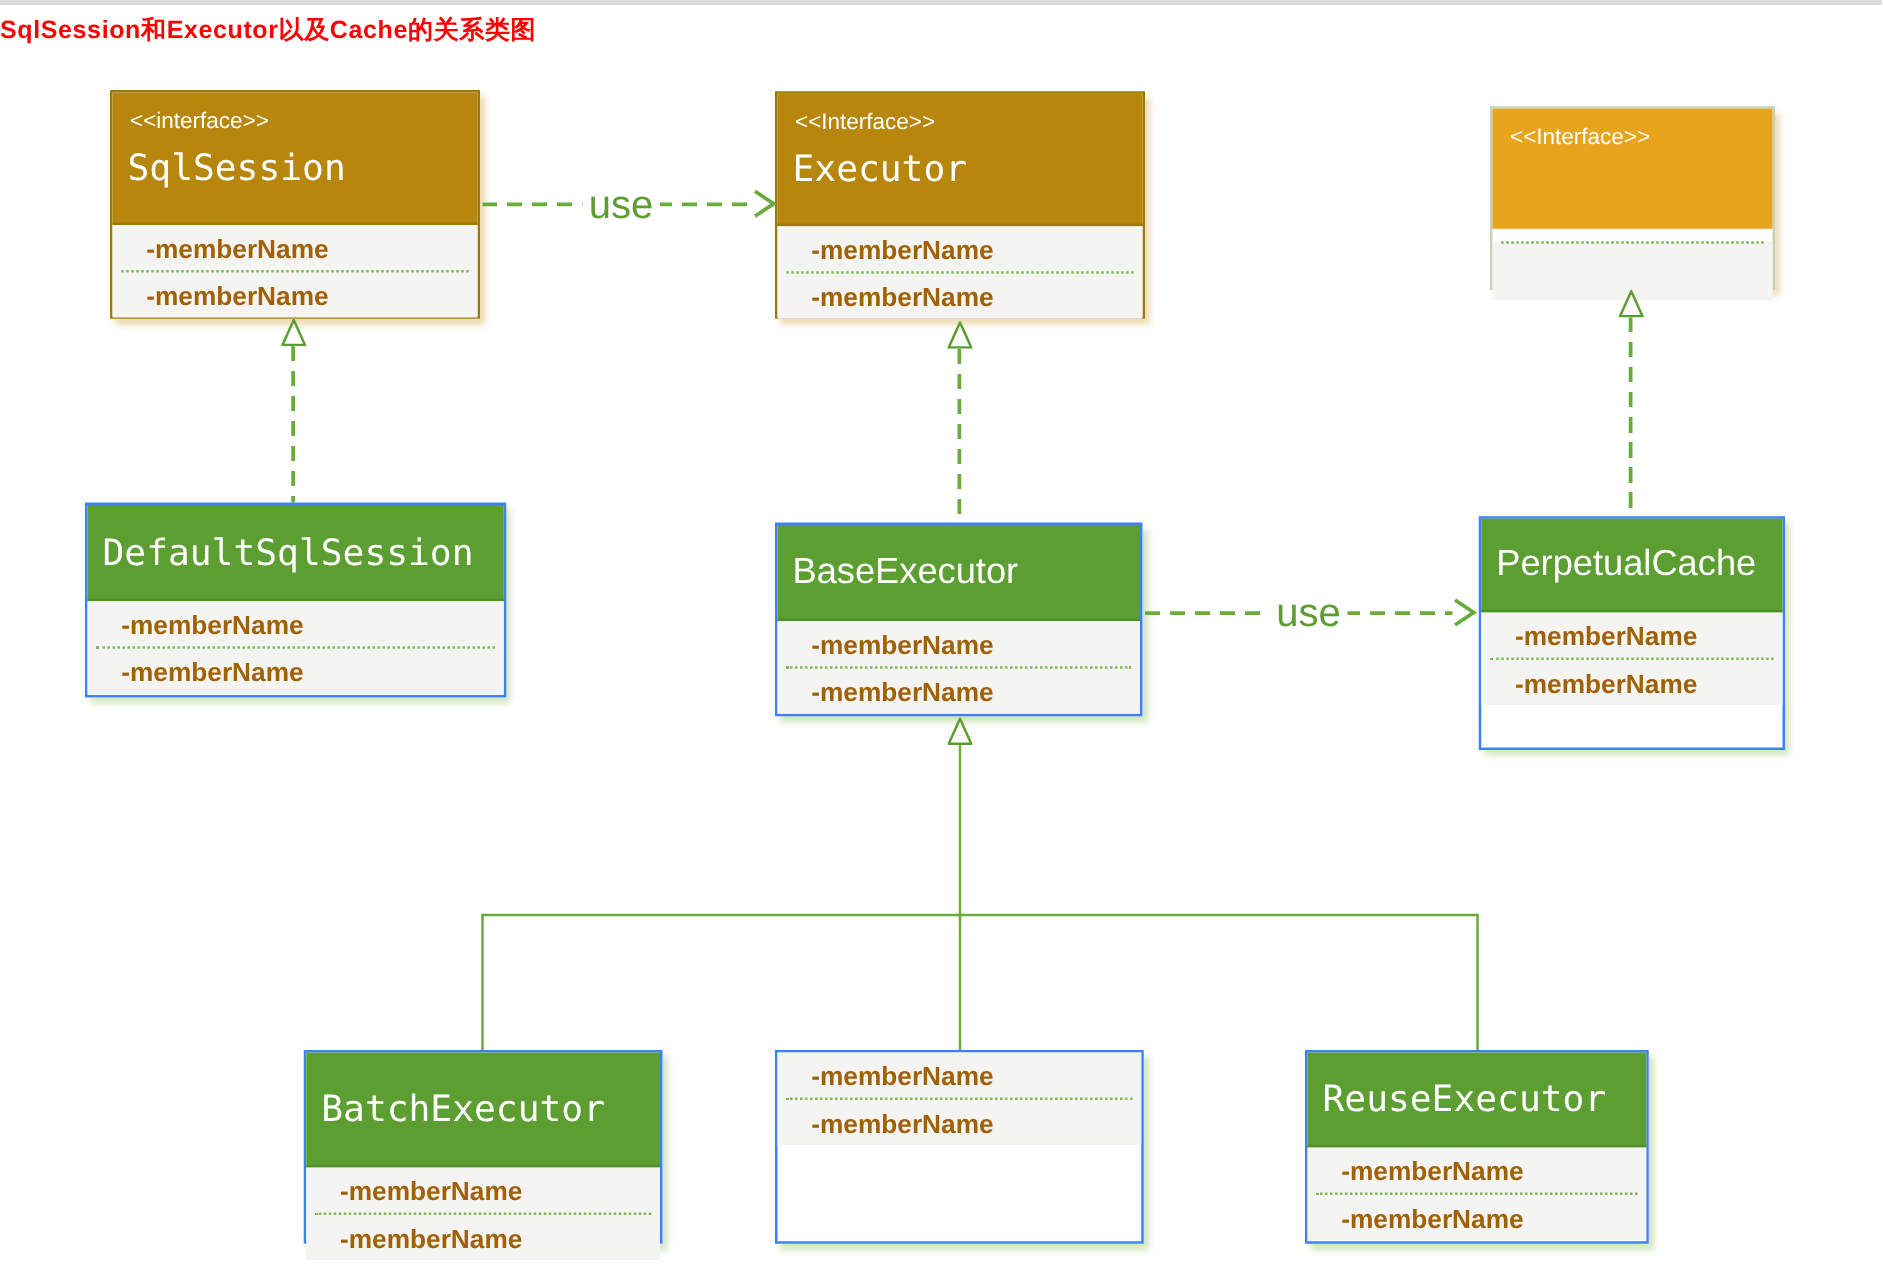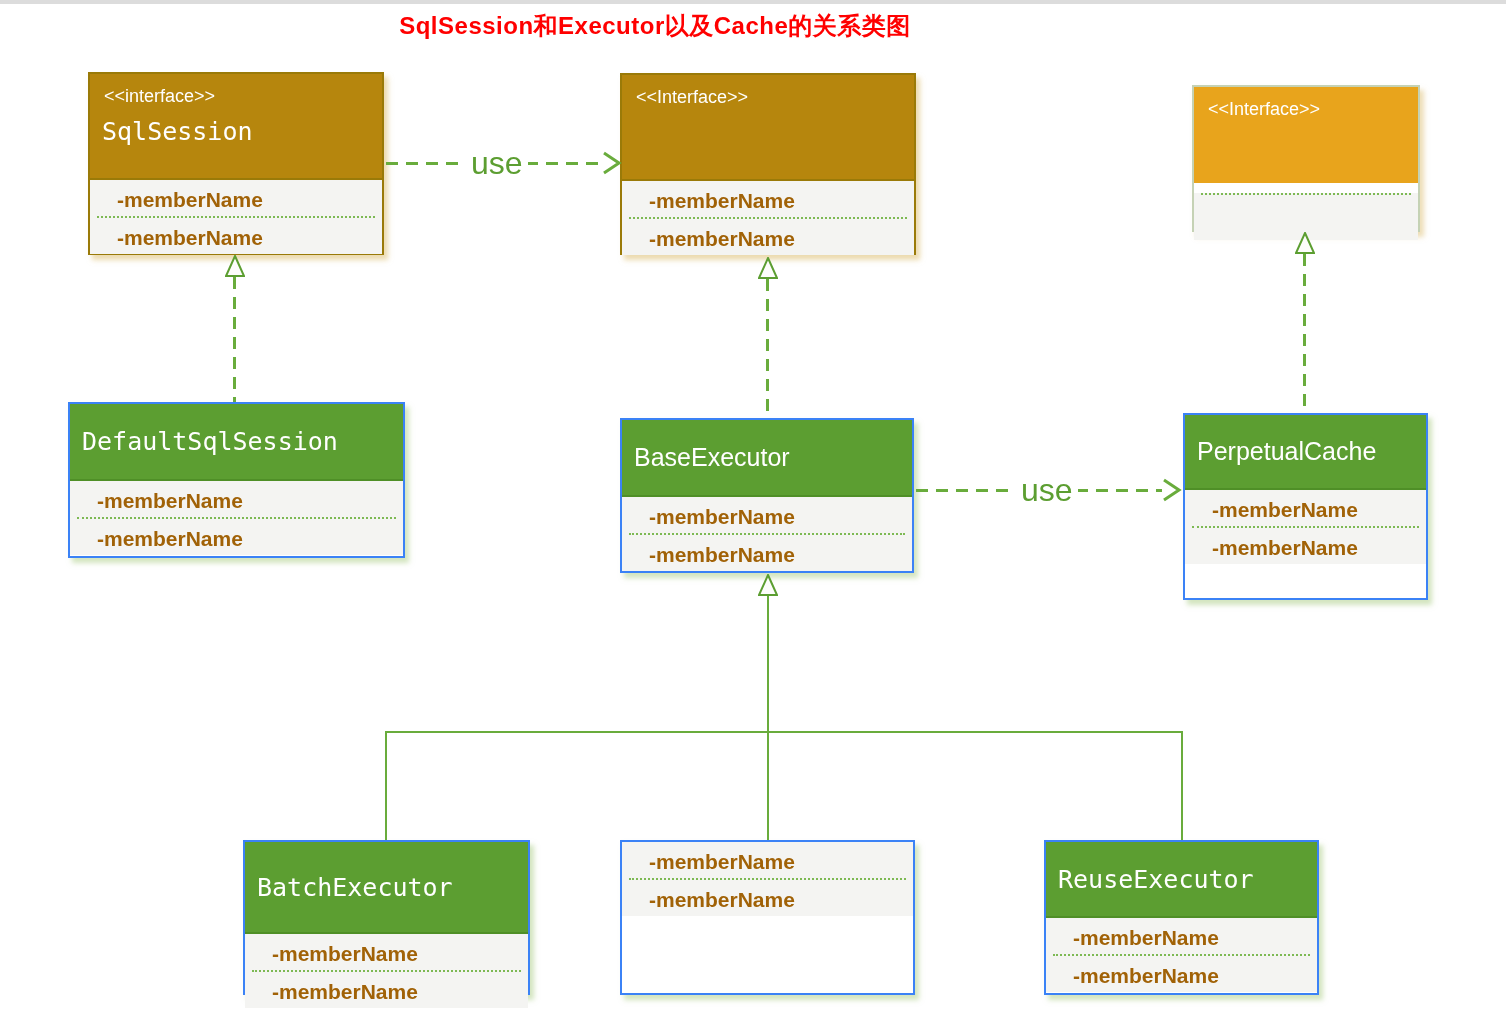--- a/index.html
+++ b/index.html
@@ -3,35 +3,35 @@
 <meta charset="utf-8">
 <style>
   * { margin:0; padding:0; box-sizing:border-box; }
   html,body { background:#ffffff; }
   #canvas {
     position:relative; width:1506px; height:1014px; background:#ffffff;
     font-family:"Liberation Sans", sans-serif; overflow:hidden;
   }
   .top-edge { position:absolute; left:0; top:0; width:1506px; height:4px; background:#dcdcdc; }
   .diagram-title {
-    position:absolute; left:0; top:10px; width:1310px; text-align:center;
-    font-size:24px; font-weight:bold; color:#FF0000; letter-spacing:0.5px;
+    position:absolute; left:0; top:10px; width:1310px; 
+    font-size:20px; font-weight:bold; color:#FF0000; letter-spacing:0.5px;
   }
   
   .box { position:absolute; }
   .box .hdr { width:100%; color:#ffffff; overflow:hidden; }
   .box .bdy { background:#F4F4F2; width:100%; }
   .gold  { border:2px solid #9A7A08; box-shadow:4px 5px 5px rgba(221,190,112,0.55); }
   .gold .hdr  { background:#B6860D; border-bottom:2px solid #9A7A08; }
   .amber { border:2px solid #C5D2B5; box-shadow:4px 5px 5px rgba(221,190,112,0.5); }
   .amber .hdr { background:#E8A41C; }
   .green { border:2px solid #3b82f6; box-shadow:4px 5px 5px rgba(168,204,128,0.5); }
   .green .hdr { background:#5C9E31; border-bottom:2px solid #4F8F27; }
   .stereo { font-size:18px; padding:12px 0 0 14px; white-space:nowrap; }
-  .cname  { font-size:25px; white-space:nowrap; }
+  .cname  { font-size:29px; white-space:nowrap; }
   .mono   { font-family:"DejaVu Sans Mono", monospace; }
   .hdr-name-pad { margin:10px 0 0 12px; }
   .hdr-center { display:flex; align-items:center; padding-left:12px; }
   .cache-name { text-align:center; margin-top:4px; }
   .member { height:36px; line-height:39px; padding-left:27px; font-size:21px;
             font-weight:bold; color:#a16207; white-space:nowrap; }
   .sep { border-top:2px dotted #7DB954; margin:0 7px; height:0; }
   
   .hdash { position:absolute; height:3px;
            background:repeating-linear-gradient(90deg,#69AC3C 0 12px,transparent 12px 20px); }
@@ -59,20 +59,21 @@
     <div class="bdy">
       <div class="member">-memberName</div>
       <div class="sep"></div>
       <div class="member">-memberName</div>
     </div>
   </div>
 
   <div class="box gold" style="left:620px;top:73px;width:296px;height:182px">
     <div class="hdr" style="height:106px">
       <div class="stereo">&lt;&lt;Interface&gt;&gt;</div>
+      <div class="cname mono hdr-name-pad">Executor</div>
     </div>
     <div class="bdy">
       <div class="member">-memberName</div>
       <div class="sep"></div>
       <div class="member">-memberName</div>
     </div>
   </div>
 
   <div class="box amber" style="left:1192px;top:85px;width:228px;height:147px">
     <div class="hdr" style="height:96px">

